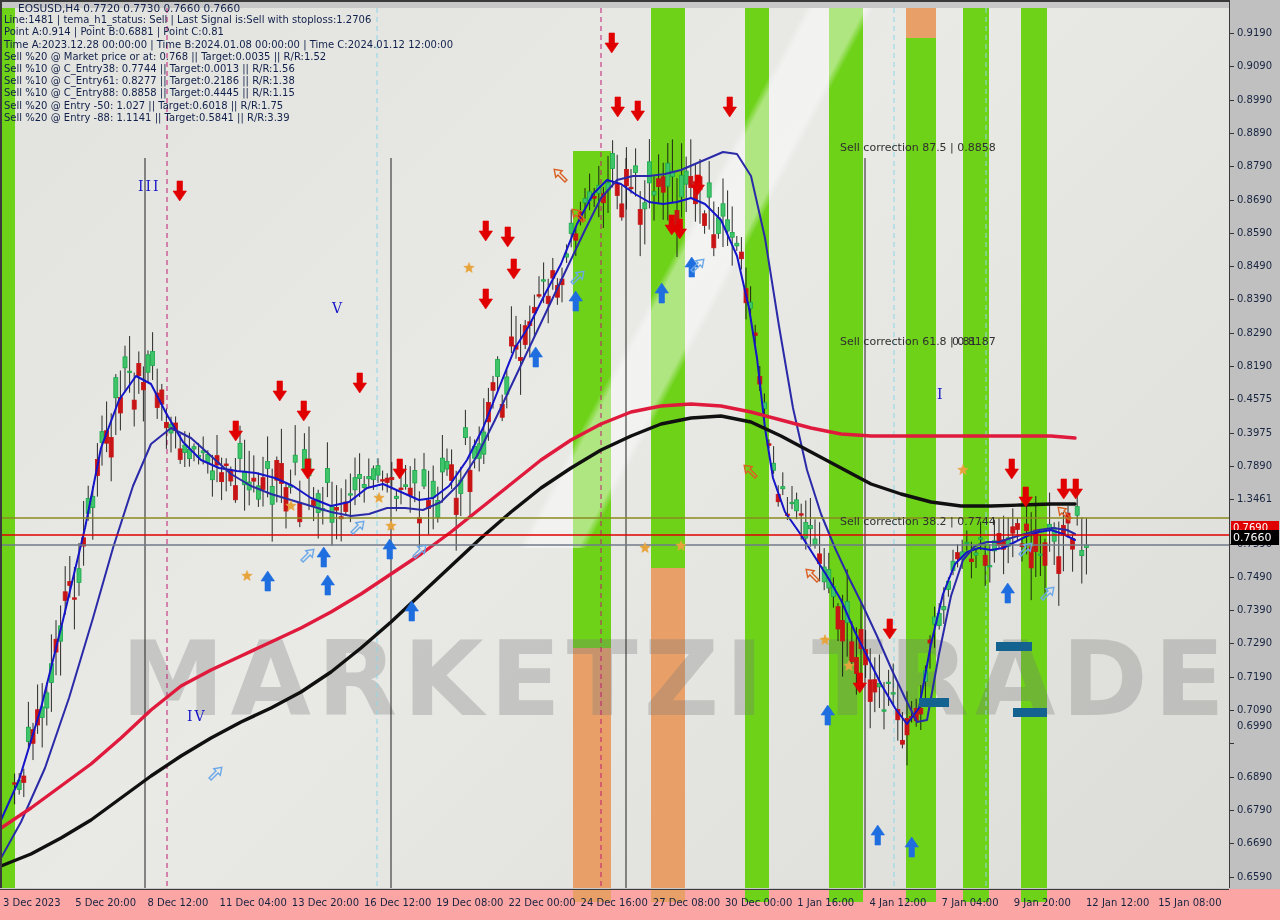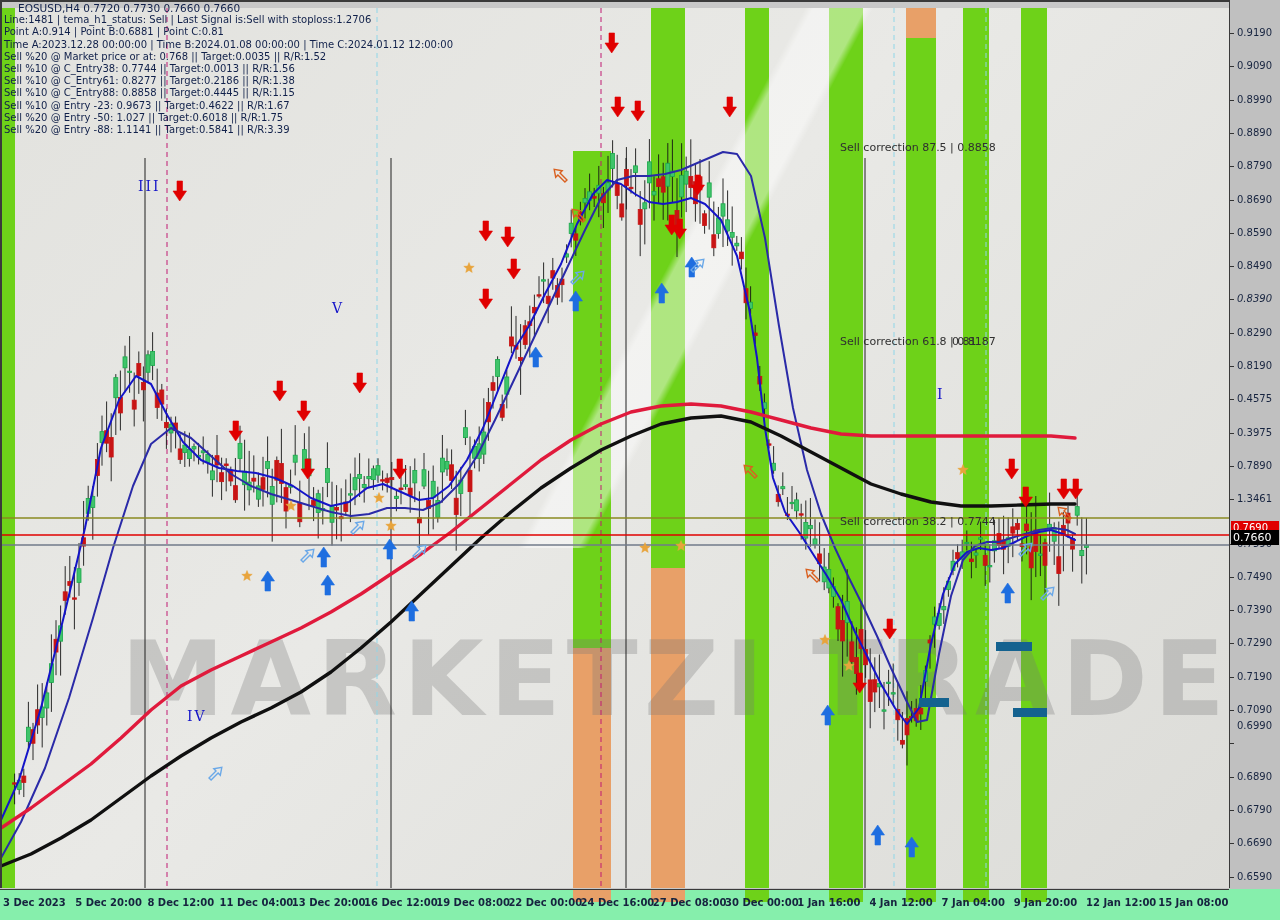--- a/index.html
+++ b/index.html
@@ -55,21 +55,21 @@
   
   #yaxis{position:absolute;left:1229px;top:0;width:51px;height:920px;background:#c0c0c0;}
   #yaxis .ytick{position:absolute;left:8px;font-size:10px;color:#16233f;
       font-family:"DejaVu Sans", sans-serif;}
   #yaxis .ydash{position:absolute;left:1px;width:4px;height:1px;background:#333;}
   #yaxis-line{position:absolute;left:0;top:0;width:1px;height:888px;background:#3a3a3a;}
   .pricebox{position:absolute;left:2px;font-size:11px;padding:1px 2px;
       font-family:"DejaVu Sans", sans-serif;white-space:nowrap;}
 
   
-  #xaxis{position:absolute;left:0;top:889px;width:1280px;height:31px;background:#86efac;font-weight:bold;}
+  #xaxis{position:absolute;left:0;top:889px;width:1280px;height:31px;background:#fca5a5;}
   #xaxis-line{position:absolute;left:0;top:0px;width:1229px;height:1px;background:#3a3a3a;}
   .xtick{position:absolute;top:8px;font-size:10px;color:#16233f;
       font-family:"DejaVu Sans", sans-serif;white-space:nowrap;}
   .xband{position:absolute;top:1px;height:12px;}
 </style>
 </head>
 <body>
 
 <div id="app">
 
@@ -672,21 +672,20 @@
   <div id="hdr">
     <div class="sym">EOSUSD,H4  0.7720 0.7730 0.7660 0.7660</div>
     <div id="hdr-lines">
         <div>Line:1481 |  tema_h1_status: Sell | Last Signal is:Sell with stoploss:1.2706</div>
         <div>Point A:0.914 | Point B:0.6881 |  Point C:0.81</div>
         <div>Time A:2023.12.28 00:00:00 | Time B:2024.01.08 00:00:00 | Time C:2024.01.12 12:00:00</div>
         <div>Sell %20 @ Market price or at: 0.768 || Target:0.0035 || R/R:1.52</div>
         <div>Sell %10 @ C_Entry38: 0.7744 || Target:0.0013 || R/R:1.56</div>
         <div>Sell %10 @ C_Entry61: 0.8277 || Target:0.2186 || R/R:1.38</div>
         <div>Sell %10 @ C_Entry88: 0.8858 || Target:0.4445 || R/R:1.15</div>
-        <div>Sell %10 @ Entry -23: 0.9673 || Target:0.4622 || R/R:1.67</div>
         <div>Sell %20 @ Entry -50: 1.027 || Target:0.6018 || R/R:1.75</div>
         <div>Sell %20 @ Entry -88: 1.1141 || Target:0.5841 || R/R:3.39</div>
       </div>
   </div>
 
   <div id="yaxis">
     <div id="yaxis-line"></div>
     <div id="yticks">
         <div class="ytick" style="top: 27px;">0.9190</div>
         <div class="ydash" style="top: 33px;"></div>
@@ -697,21 +696,21 @@
         <div class="ytick" style="top: 126.9px;">0.8890</div>
         <div class="ydash" style="top: 132.9px;"></div>
         <div class="ytick" style="top: 160.2px;">0.8790</div>
         <div class="ydash" style="top: 166.2px;"></div>
         <div class="ytick" style="top: 193.5px;">0.8690</div>
         <div class="ydash" style="top: 199.5px;"></div>
         <div class="ytick" style="top: 226.8px;">0.8590</div>
         <div class="ydash" style="top: 232.8px;"></div>
         <div class="ytick" style="top: 260.1px;">0.8490</div>
         <div class="ydash" style="top: 266.1px;"></div>
-        <div class="ytick" style="top: 293.4px; font-style: italic;">0.8390</div>
+        <div class="ytick" style="top: 293.4px;">0.8390</div>
         <div class="ydash" style="top: 299.4px;"></div>
         <div class="ytick" style="top: 326.7px;">0.8290</div>
         <div class="ydash" style="top: 332.7px;"></div>
         <div class="ytick" style="top: 360px;">0.8190</div>
         <div class="ydash" style="top: 366px;"></div>
         <div class="ytick" style="top: 393.3px;">0.4575</div>
         <div class="ydash" style="top: 399.3px;"></div>
         <div class="ytick" style="top: 426.6px;">0.3975</div>
         <div class="ydash" style="top: 432.6px;"></div>
         <div class="ytick" style="top: 459.9px;">0.7890</div>

